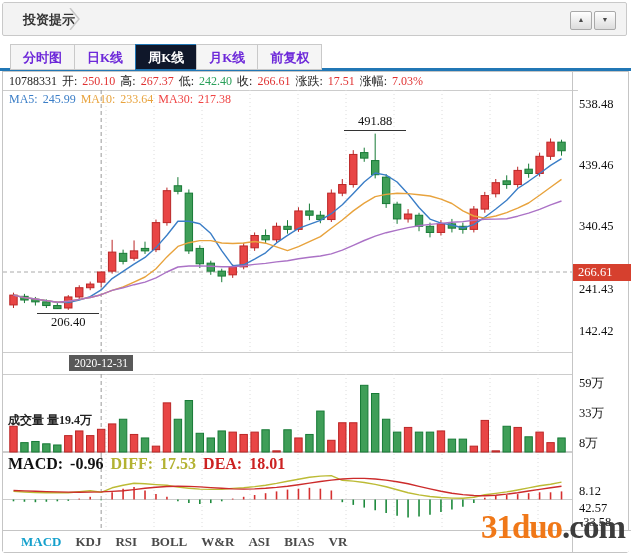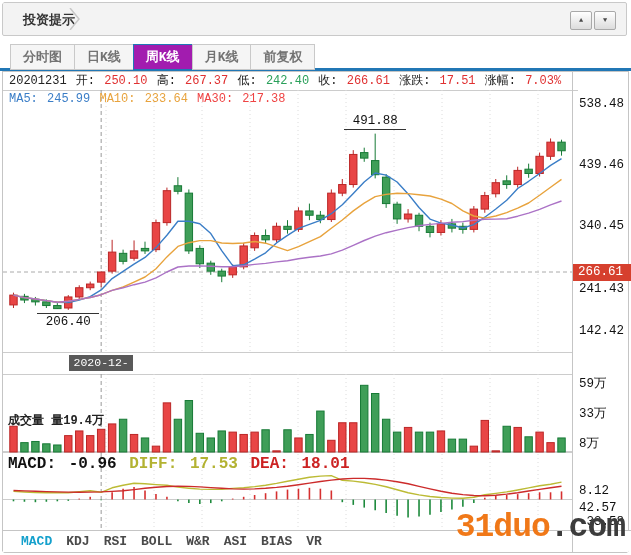--- a/index.html
+++ b/index.html
@@ -1,32 +1,32 @@
 <!DOCTYPE html>
 <html><head>
 <meta charset="utf-8">
 <style>
   html,body{margin:0;padding:0;background:#fff;}
   .page{position:relative;width:631px;height:555px;background:#fff;overflow:hidden;
-        font-family:Liberation Mono, monospace;border-radius:10px;}
+        font-family:Liberation Serif, serif;border-radius:10px;}
   
   .topbar{position:absolute;left:2px;top:2px;width:623px;height:32px;background:#f3f3f3;
           border:1px solid #c9c9c9;border-radius:2px;}
   .topbar-title{position:absolute;left:20px;top:8px;font-size:13px;font-weight:bold;color:#333;}
   .crumb{position:absolute;left:66px;top:5px;}
   .nav-btn{position:absolute;top:8px;width:20px;height:17px;border:1px solid #a9a9a9;border-radius:2px;
            background:linear-gradient(#ffffff,#dcdcdc);font-size:7px;color:#4a4a4a;text-align:center;
            line-height:17px;cursor:pointer;}
   .nav-up{right:34px;} .nav-dn{right:10px;}
   
   .tabs{position:absolute;left:10px;top:44px;display:flex;z-index:3;}
-  .tab{height:24px;line-height:25px;padding:0 12px;font-size:13px;font-weight:bold;color:#737373;
+  .tab{height:24px;line-height:25px;padding:0 12px;font-size:13px;font-weight:bold;color:#6d28d9;
        background:#f5f5f5;border:1px solid #c9c9c9;border-right:none;cursor:pointer;white-space:nowrap;}
   .tab:last-child{border-right:1px solid #c9c9c9;text-align:center;}
-  .tab.active{background:#a21caf;border-color:#2177b5;color:#fff;}
+  .tab.active{background:#0f172a;border-color:#2177b5;color:#fff;}
   .tabs-underline{position:absolute;left:0;top:68px;width:631px;height:3px;background:#2177b5;}
   
   .frame{position:absolute;left:2px;top:71px;width:625px;height:480px;border:1px solid #c5c5c5;background:#fff;}
   .axis-sep{position:absolute;left:569px;top:0;height:480px;width:1px;background:#c5c5c5;}
   .ohlc-row{position:absolute;left:0;top:0;width:569px;height:18px;line-height:19px;border-bottom:1px solid #cccccc;
             font-size:12px;color:#222;padding-left:6px;white-space:nowrap;overflow:hidden;}
   .ohlc-row span{margin-right:2px;}
   .ma-row{position:absolute;left:6px;top:20px;font-size:12px;white-space:nowrap;z-index:2;}
   .ma-row span{margin-right:2px;}
   .v-red{color:#e03131;} .v-green{color:#2aa05a;}
@@ -73,21 +73,21 @@
     <div class="tab">分时图</div>
     <div class="tab">日K线</div>
     <div class="tab active">周K线</div>
     <div class="tab">月K线</div>
     <div class="tab">前复权</div>
   </div>
   <div class="tabs-underline"></div>
 
   <div class="frame">
     <div class="ohlc-row">
-      <span>20201231</span>
+      <span>10788331</span>
       <span>开:</span>
       <span class="v-red">250.10</span>
       <span>高:</span>
       <span class="v-red">267.37</span>
       <span>低:</span>
       <span class="v-green">242.40</span>
       <span>收:</span>
       <span class="v-red">266.61</span>
       <span>涨跌:</span>
       <span class="v-red">17.51</span>

